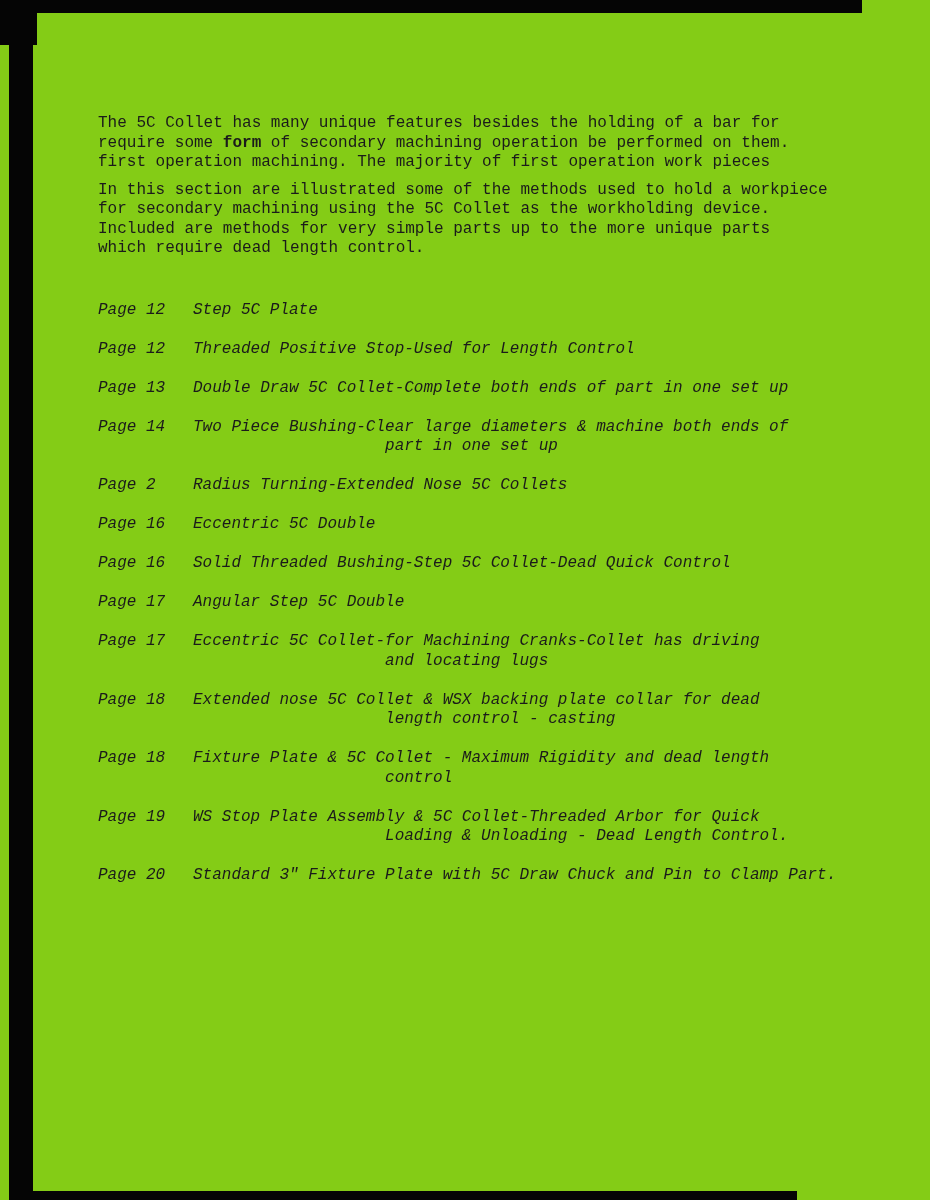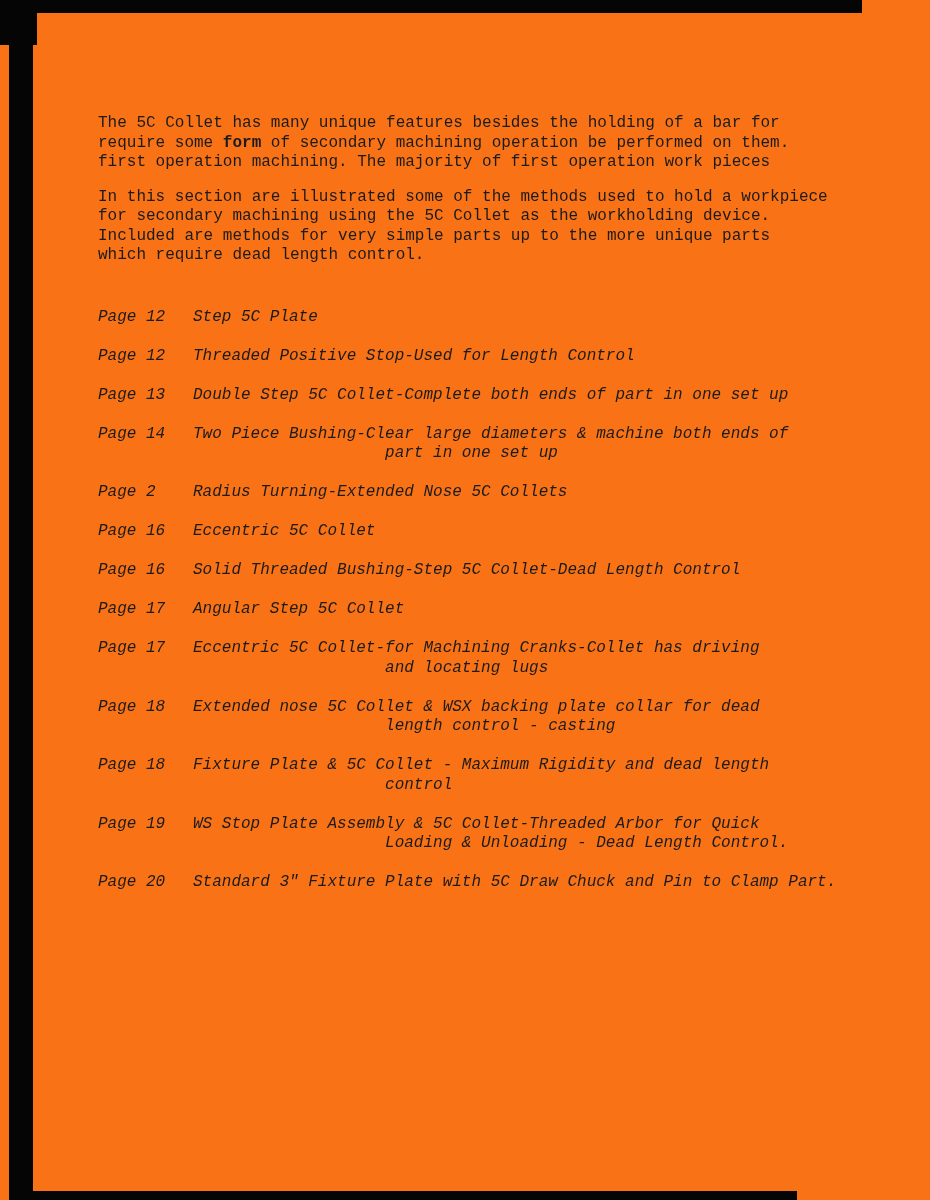--- a/index.html
+++ b/index.html
@@ -4,21 +4,21 @@
 <style>
   html, body {
     margin: 0;
     padding: 0;
     background: #ffffff;
   }
   .sheet {
     position: relative;
     width: 930px;
     height: 1200px;
-    background: #f97316;
+    background: #84cc16;
     overflow: hidden;
     font-family: "Liberation Mono", "DejaVu Sans Mono", monospace;
     font-size: 16px;
     line-height: 19.5px;
     color: #1b1b1b;
   }
   
   .artifact {
     position: absolute;
     background: #050505;
@@ -28,21 +28,21 @@
   .artifact.left-bar   { left: 9px;  top: 0;      width: 24px;  height: 1200px; }
   .artifact.bottom-bar { left: 13px; top: 1191px; width: 784px; height: 9px; }
 
   .content {
     position: absolute;
     left: 98px;
     top: 114px;
     width: 770px;
   }
   .para { margin: 0; }
-  .para-2 { margin-top: 15px; }
+  .para-2 { margin-top: 8px; }
   .pre { white-space: pre-wrap; }
   .overstruck { font-weight: bold; }
 
   .toc { margin-top: 42px; font-style: italic; }
   .toc-row { display: flex; margin-top: 19.5px; align-items: flex-start; }
   .toc-row:first-child { margin-top: 0; }
   .toc-page { flex: 0 0 95px; }
   .toc-text { flex: 1; white-space: pre-wrap; }
 
   .pageno {
@@ -87,47 +87,47 @@
         <span class="toc-text">Step 5C Plate</span>
       </div>
 
       <div class="toc-row">
         <span class="toc-page">Page 12</span>
         <span class="toc-text">Threaded Positive Stop-Used for Length Control</span>
       </div>
 
       <div class="toc-row">
         <span class="toc-page">Page 13</span>
-        <span class="toc-text">Double Step 5C Collet-Complete both ends of part in one set up</span>
+        <span class="toc-text">Double Draw 5C Collet-Complete both ends of part in one set up</span>
       </div>
 
       <div class="toc-row">
         <span class="toc-page">Page 14</span>
         <span class="toc-text">Two Piece Bushing-Clear large diameters &amp; machine both ends of
                     part in one set up</span>
       </div>
 
       <div class="toc-row">
         <span class="toc-page">Page 2</span>
         <span class="toc-text">Radius Turning-Extended Nose 5C Collets</span>
       </div>
 
       <div class="toc-row">
         <span class="toc-page">Page 16</span>
-        <span class="toc-text">Eccentric 5C Collet</span>
+        <span class="toc-text">Eccentric 5C Double</span>
       </div>
 
       <div class="toc-row">
         <span class="toc-page">Page 16</span>
-        <span class="toc-text">Solid Threaded Bushing-Step 5C Collet-Dead Length Control</span>
+        <span class="toc-text">Solid Threaded Bushing-Step 5C Collet-Dead Quick Control</span>
       </div>
 
       <div class="toc-row">
         <span class="toc-page">Page 17</span>
-        <span class="toc-text">Angular Step 5C Collet</span>
+        <span class="toc-text">Angular Step 5C Double</span>
       </div>
 
       <div class="toc-row">
         <span class="toc-page">Page 17</span>
         <span class="toc-text">Eccentric 5C Collet-for Machining Cranks-Collet has driving
                     and locating lugs</span>
       </div>
 
       <div class="toc-row">
         <span class="toc-page">Page 18</span>

